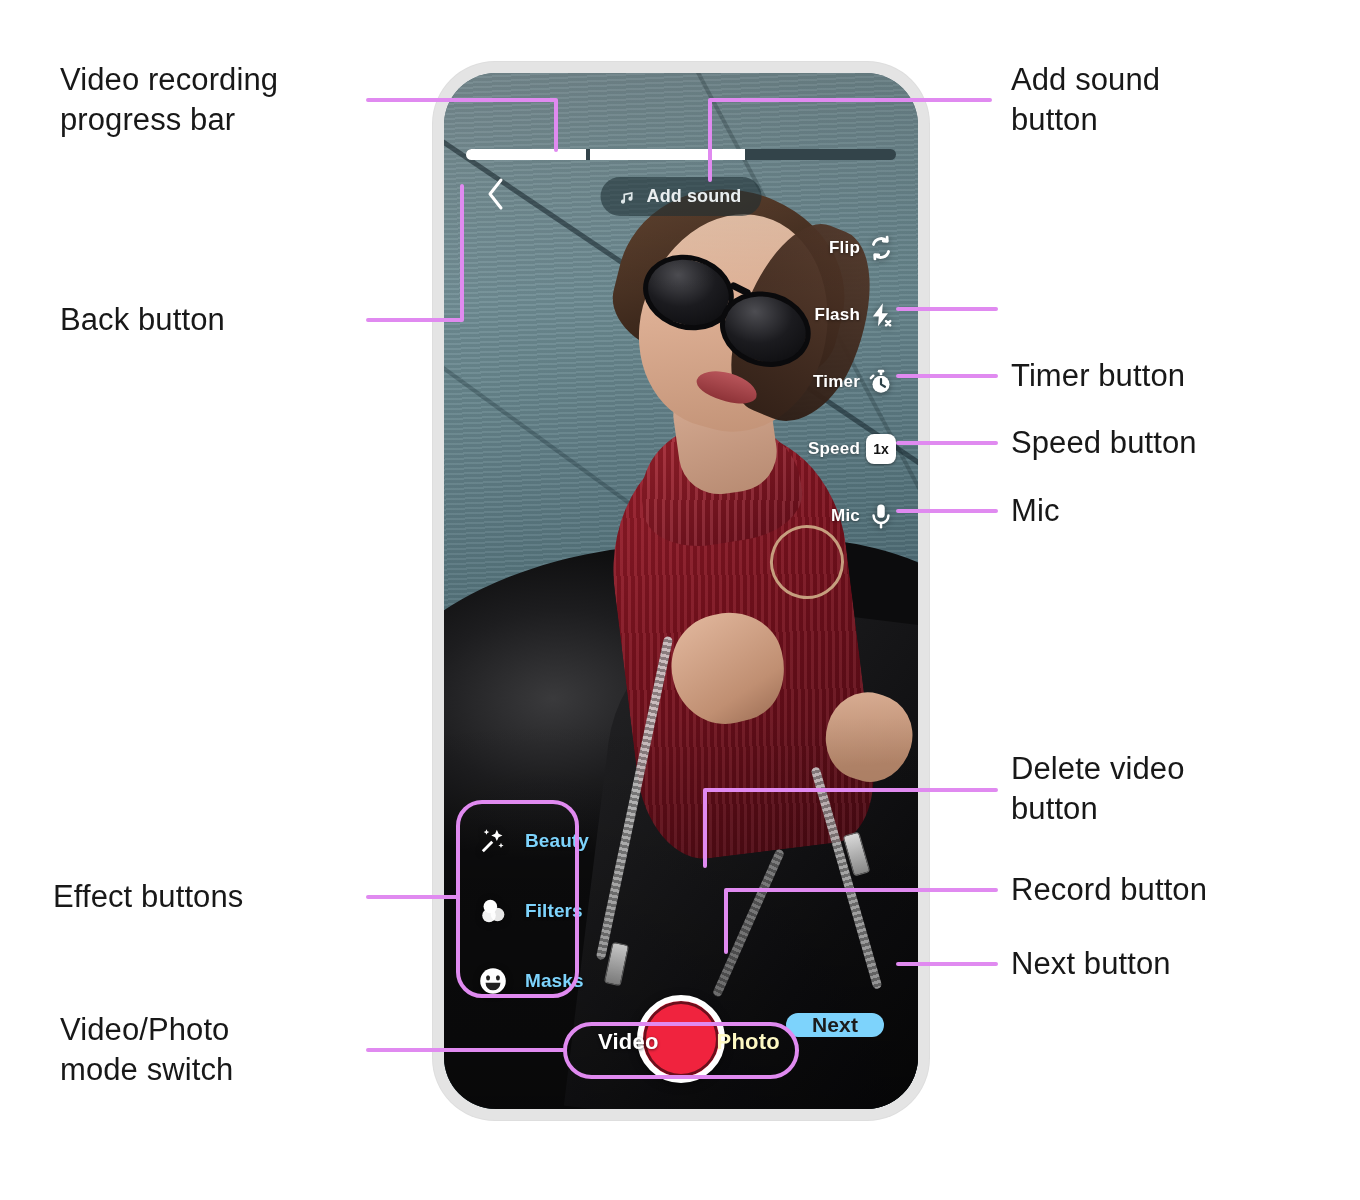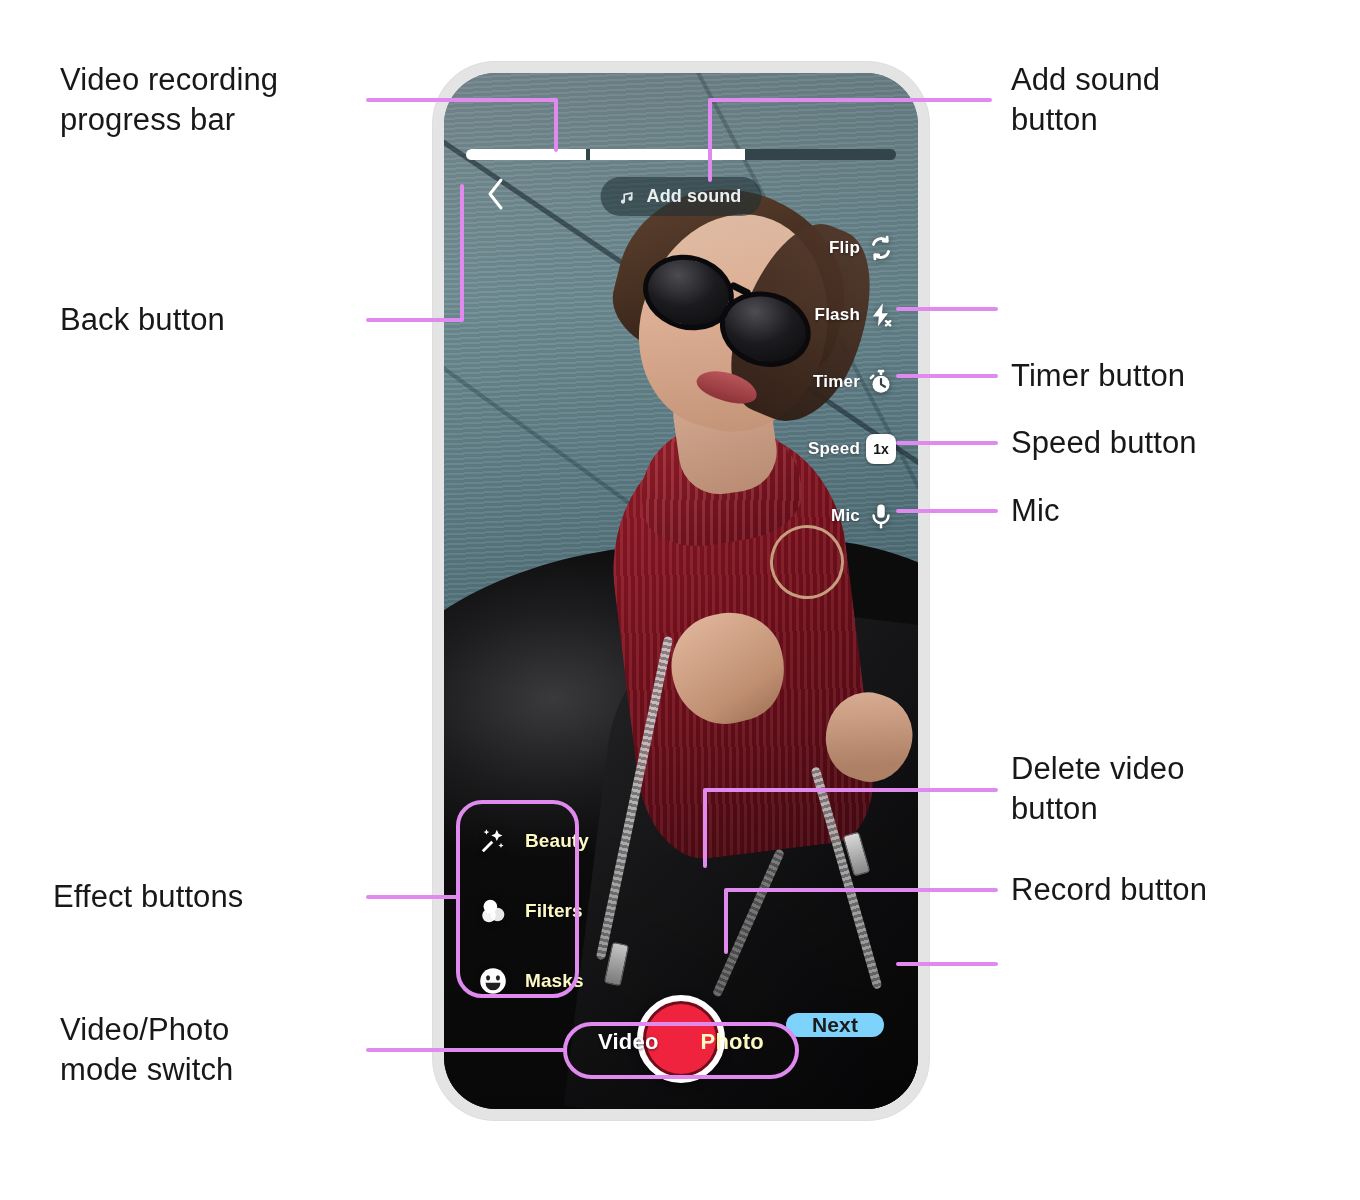--- a/index.html
+++ b/index.html
@@ -233,21 +233,21 @@
   
   #effects-panel {
     position: absolute; left: 21px; top: 736px;
     display: flex; flex-direction: column; gap: 34px;
     padding: 14px 10px;
   }
   .effect { display: flex; align-items: center; gap: 14px; }
   .effect-icon { width: 36px; height: 36px; display:flex; align-items:center; justify-content:center; }
   .effect-icon svg { display:block; filter: drop-shadow(0 1px 3px rgba(0,0,0,.5)); }
   .effect-label {
-    color: #fef9c3; font-size: 19px; font-weight: 700; letter-spacing: .1px;
+    color: #7dd3fc; font-size: 19px; font-weight: 700; letter-spacing: .1px;
     text-shadow: 0 1px 3px rgba(0,0,0,.5);
   }
 
   
   #record-button {
     position: absolute; left: 50%; top: 922px; transform: translateX(-50%);
     width: 88px; height: 88px; border-radius: 50%;
     background: #f0233e;
     border: 6px solid #ffffff;
     box-shadow: 0 0 0 3px rgba(0,0,0,.55) inset, 0 2px 10px rgba(0,0,0,.4);
@@ -261,21 +261,21 @@
     color: #1b1b1b; font-size: 21px; font-weight: 700;
     text-align: center; letter-spacing: .1px;
   }
 
   
   #mode-switch {
     position: absolute; left: 50%; bottom: 40px; transform: translateX(-50%);
     display: flex; align-items: center; gap: 42px;
     padding: 14px 36px;
   }
-  .mode { font-size: 22px; letter-spacing: .2px; }
+  .mode { font-size: 22px; letter-spacing: .2px; margin-left: 16px; }
   .mode.active { color: #ffffff; font-weight: 700; text-shadow: 0 1px 3px rgba(0,0,0,.6); }
   .mode.inactive { color: #fef9c3; font-weight: 700; }
 
   
   .hl {
     position: absolute; border: 4px solid #e08af0; border-radius: 22px;
     pointer-events: none;
   }
 </style>
 </head>
@@ -491,14 +491,15 @@
 mode switch</div>
 
   <div class="callout right" style="left:1011px; top:60px; width:320px;">Add sound
 button</div>
   <div class="callout right" style="left:1011px; top:356px; width:320px;">Timer button</div>
   <div class="callout right" style="left:1011px; top:423px; width:320px;">Speed button</div>
   <div class="callout right" style="left:1011px; top:491px; width:320px;">Mic</div>
   <div class="callout right" style="left:1011px; top:749px; width:320px;">Delete video
 button</div>
   <div class="callout right" style="left:1011px; top:870px; width:320px;">Record button</div>
+  <div class="callout right" style="left:1011px; top:944px; width:320px;">Next button</div>
 
 </div>
 
 </body></html>

